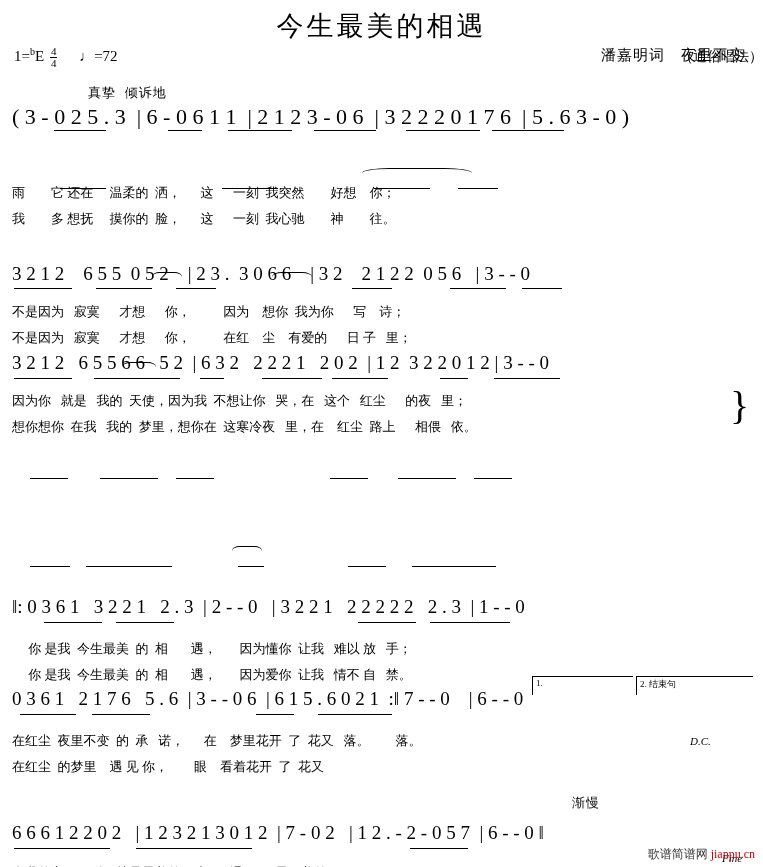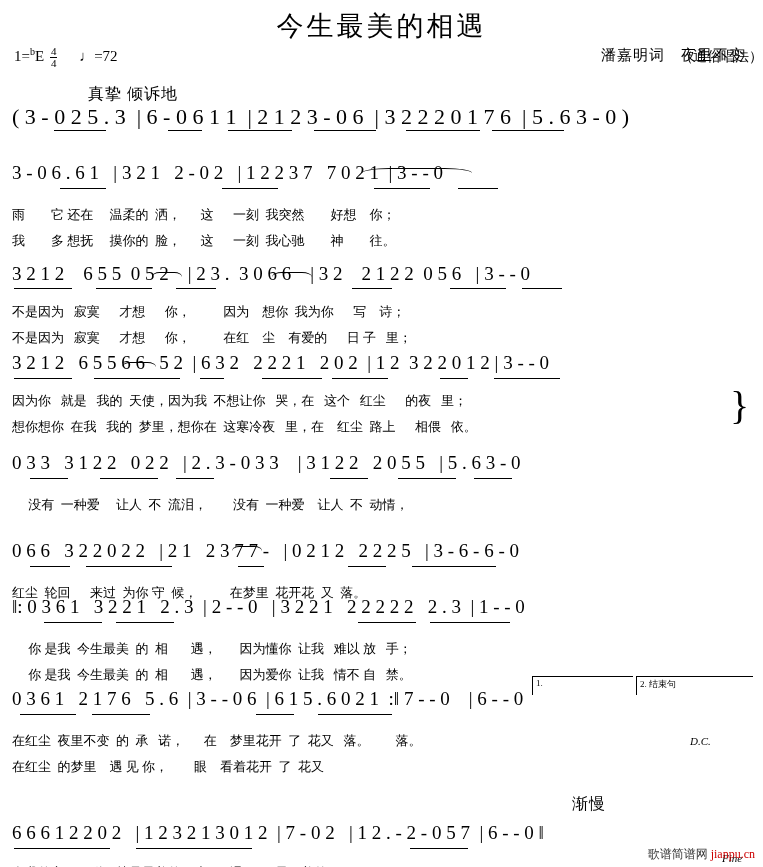--- a/index.html
+++ b/index.html
@@ -9,21 +9,21 @@
   .title{position:absolute;left:0;top:8px;width:763px;text-align:center;
          font-family:"Liberation Sans",sans-serif;font-weight:normal;font-size:27px;letter-spacing:3px;}
   .subtitle{position:absolute;left:0;top:48px;width:763px;text-align:right;font-size:14px;}
   .credits{position:absolute;right:18px;top:46px;font-size:15px;letter-spacing:1px;}
 
   .meta{position:absolute;left:14px;top:46px;font-size:15px;white-space:nowrap;}
   .meta .sup{font-size:10px;vertical-align:super;}
   .meta .mfrac{display:inline-block;text-align:center;font-size:11px;line-height:1.0;vertical-align:middle;margin:0 2px;}
   .meta .tempo{display:inline-block;margin-left:16px;}
 
-  .expr{position:absolute;font-size:16px;letter-spacing:1px;}
+  .expr{position:absolute;font-size:13px;letter-spacing:1px;font-family:Liberation Mono, monospace;}
 
   
   .line{position:absolute;left:12px;width:742px;}
   .notes{font-family:"Liberation Serif",serif;font-size:19px;white-space:pre;letter-spacing:0px;}
   .lyr{font-size:13px;white-space:pre;letter-spacing:0px;margin-top:8px;}
 
   .paren{font-size:22px;}
   .und{border-bottom:1.3px solid #000;position:absolute;}
   .tie{position:absolute;border-top:1.3px solid #000;border-radius:50%/100%;height:9px;width:26px;}
   .numlbl{position:absolute;font-size:9px;}
@@ -60,46 +60,37 @@
   <div class="box" style="left:532px;top:676px;width:100px;height:18px;border-bottom:none;border-right:none;"></div>
   <div class="numlbl" style="left:536px;top:678px;">1.</div>
   <div class="box" style="left:636px;top:676px;width:116px;height:18px;border-bottom:none;border-right:none;"></div>
   <div class="numlbl" style="left:640px;top:678px;">2. 结束句</div>
 
   <div class="line" style="top:104px;">
     <div class="notes paren">( 3 - 0 2 5 . 3  | 6 - 0 6 1 1  | 2 1 2 3 - 0 6  | 3 2 2 2 0 1 7 6  | 5 . 6 3 - 0 )</div>
   </div>
 
   <div class="line" style="top:162px;">
-    <div class="notes">3 - 0 6 . 6 1   | 3 2 1   2 - 0 2   | 1 2 2 3 7   7 0 2 1  | 3 - - 0</div>
     <div class="lyr" style="margin-top:22px;">雨        它 还在     温柔的  洒，      这      一刻  我突然        好想    你；</div>
     <div class="lyr">我        多 想抚     摸你的  脸，      这      一刻  我心驰        神        往。</div>
   </div>
 
   <div class="line" style="top:263px;">
     <div class="notes">3 2 1 2    6 5 5  0 5 2    | 2 3 .  3 0 6 6    | 3 2    2 1 2 2  0 5 6   | 3 - - 0</div>
     <div class="lyr" style="margin-top:18px;">不是因为   寂寞      才想      你，          因为    想你  我为你      写    诗；</div>
     <div class="lyr">不是因为   寂寞      才想      你，          在红    尘    有爱的      日 子   里；</div>
   </div>
 
   <div class="line" style="top:352px;">
     <div class="notes">3 2 1 2   6 5 5 6 6   5 2  | 6 3 2   2 2 2 1   2 0 2  | 1 2  3 2 2 0 1 2 | 3 - - 0</div>
     <div class="lyr" style="margin-top:18px;">因为你   就是   我的  天使，因为我  不想让你   哭，在   这个   红尘      的夜   里；</div>
     <div class="lyr">想你想你  在我   我的  梦里，想你在  这寒冷夜   里，在    红尘  路上      相偎   依。</div>
   </div>
 
-  <div class="line" style="top:452px;">
-    <div class="notes">0 3 3   3 1 2 2   0 2 2   | 2 . 3 - 0 3 3    | 3 1 2 2   2 0 5 5   | 5 . 6 3 - 0</div>
-    <div class="lyr" style="margin-top:22px;">     没有  一种爱     让人  不  流泪，        没有  一种爱    让人  不  动情，</div>
-  </div>
 
-  <div class="line" style="top:540px;">
-    <div class="notes">0 6 6   3 2 2 0 2 2   | 2 1   2 3 7 7 -   | 0 2 1 2   2 2 2 5   | 3 - 6 - 6 - 0</div>
-    <div class="lyr" style="margin-top:22px;">红尘  轮回      来过  为你 守  候，          在梦里  花开花  又  落。</div>
-  </div>
 
   <div class="line" style="top:596px;">
     <div class="notes">‖: 0 3 6 1   3 2 2 1   2 . 3  | 2 - - 0   | 3 2 2 1   2 2 2 2 2   2 . 3  | 1 - - 0</div>
     <div class="lyr" style="margin-top:22px;">     你 是我  今生最美  的  相       遇，       因为懂你  让我   难以 放   手；</div>
     <div class="lyr">     你 是我  今生最美  的  相       遇，       因为爱你  让我   情不 自   禁。</div>
   </div>
 
   <div class="line" style="top:688px;">
     <div class="notes">0 3 6 1   2 1 7 6   5 . 6  | 3 - - 0 6  | 6 1 5 . 6 0 2 1  :‖ 7 - - 0    | 6 - - 0</div>
     <div class="lyr" style="margin-top:22px;">在红尘  夜里不变  的  承   诺，      在    梦里花开  了  花又   落。        落。</div>

